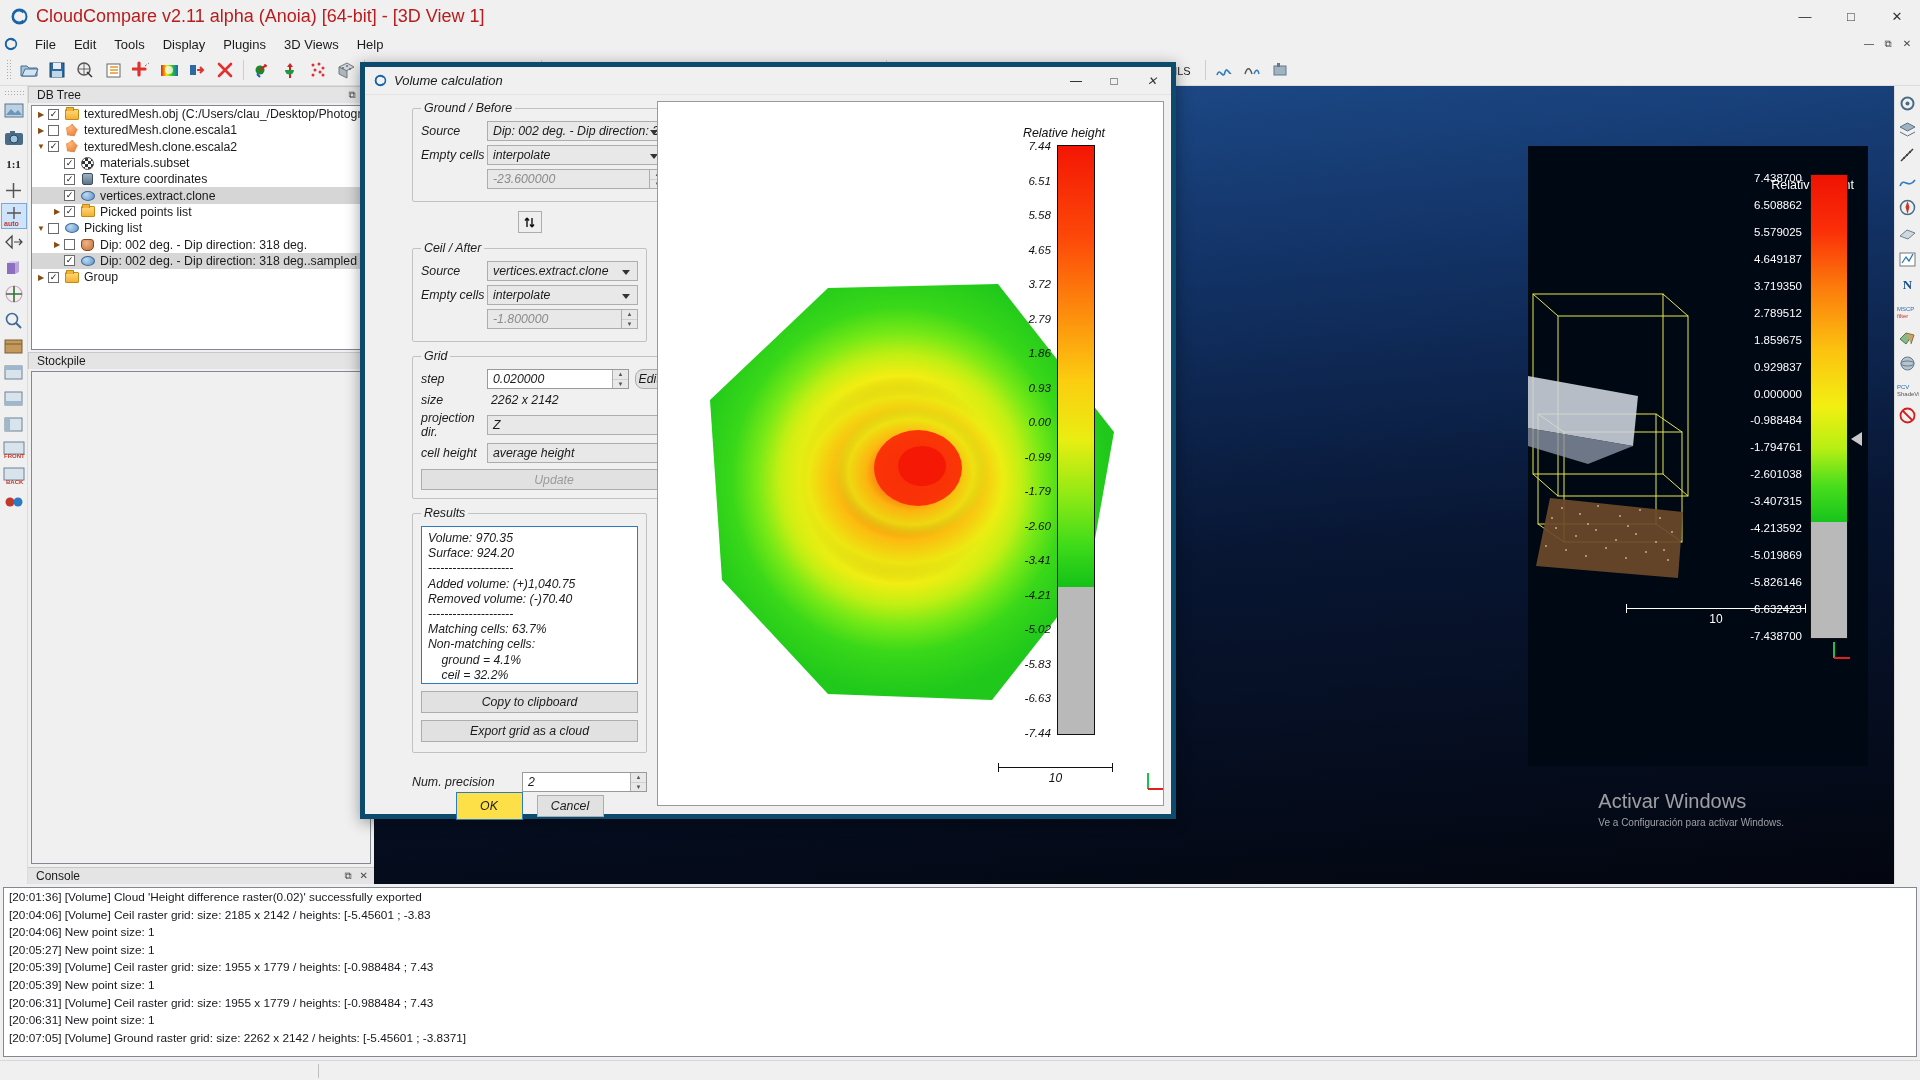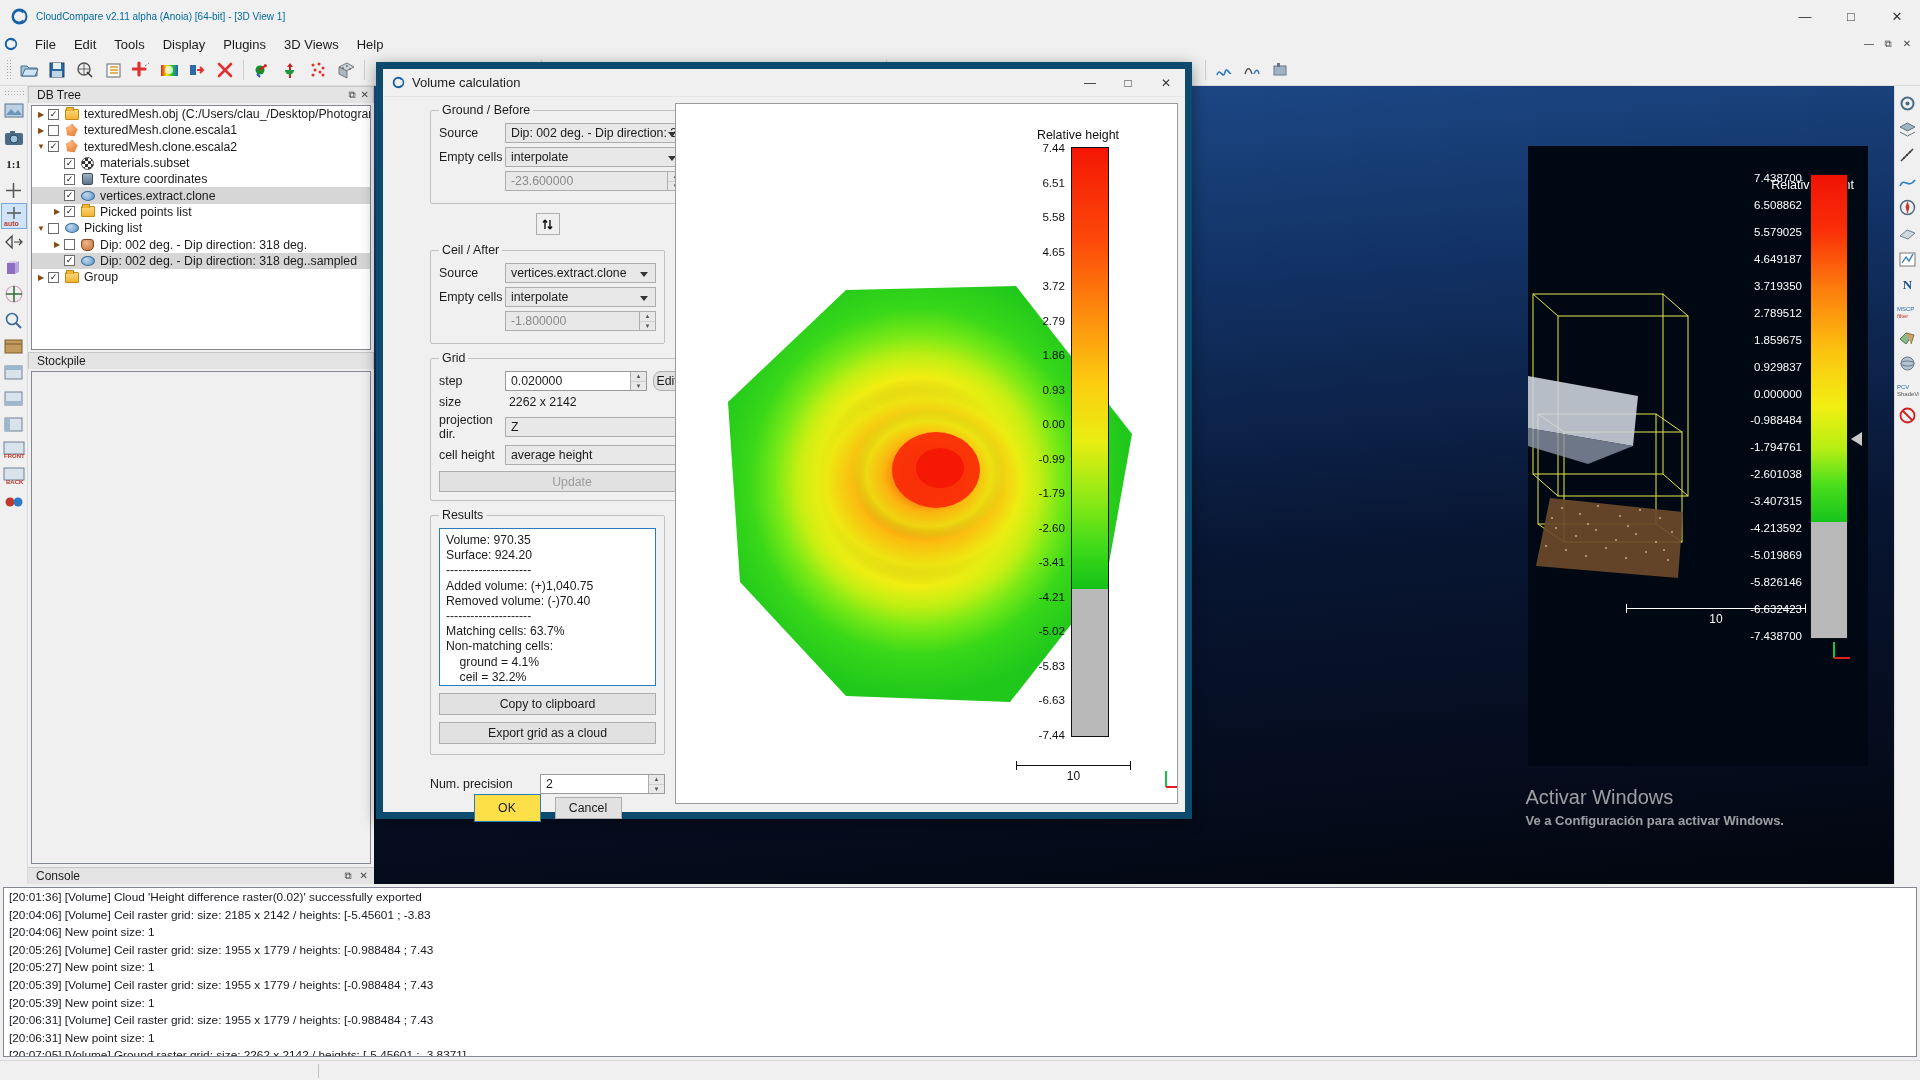--- a/index.html
+++ b/index.html
@@ -11,21 +11,21 @@
     background:#f0f0f0;
     color:#1b1b1b;
     overflow:hidden;
     position:relative;
   }
   .app { position:absolute; inset:0; background:#f0f0f0; display:flex; flex-direction:column; }
 
   
   .titlebar { height:33px; background:#f0f0f0; display:flex; align-items:center; padding-left:10px; position:relative; }
   .title-logo { width:18px; height:18px; margin-right:8px; display:flex; align-items:center; justify-content:center; color:#1a63a8; font-weight:bold; font-size:15px; font-family:"Liberation Serif", serif; }
-  .title-text { font-size:10px; color:#0369a1; }
+  .title-text { font-size:18px; color:#b91c1c; }
   .win-btns { position:absolute; right:0; top:0; height:33px; display:flex; }
   .win-btn { width:46px; height:33px; display:flex; align-items:center; justify-content:center; color:#333; font-size:13px; }
 
   
   .menubar { height:22px; background:#f0f0f0; display:flex; align-items:center; padding-left:4px; position:relative; }
   .menubar .mlogo { width:22px; text-align:center; color:#1a63a8; font-weight:bold; font-size:13px; font-family:"Liberation Serif", serif;}
   .menu-item { padding:2px 9px; font-size:13px; color:#1b1b1b; }
   .mdi-btns { position:absolute; right:4px; top:2px; display:flex; gap:1px; }
   .mdi-btn { width:18px; height:17px; display:flex; align-items:center; justify-content:center; font-size:10px; color:#444; }
 
@@ -112,22 +112,22 @@
   .clog { font-size:11.8px; line-height:15.6px; padding:2px 0 0 5px; color:#16181c; white-space:nowrap; }
 
   
   .statusbar { height:20px; background:#f0f0f0; border-top:1px solid #d8d8d8; display:flex; align-items:center; }
   .sb-seg { height:12px; border-left:1px solid #c0c0c0; }
 
   
   .rightview { position:absolute; right:26px; top:60px; width:340px; bottom:198px; background:#000814; }
 
   
-  .dialog { position:absolute; left:376px; top:62px; width:816px; height:757px;
-    background:#f0f0f0; border:7px solid #0c4a6e; box-shadow:0 3px 14px rgba(0,0,0,.38); display:flex; flex-direction:column; }
+  .dialog { position:absolute; left:360px; top:62px; width:816px; height:757px;
+    background:#f0f0f0; border:5px solid #0c4a6e; box-shadow:0 3px 14px rgba(0,0,0,.38); display:flex; flex-direction:column;font-style:italic; }
   .dlg-title { height:28px; background:#f0f0f0; display:flex; align-items:center; padding-left:9px; position:relative; border-bottom:1px solid #e4e4e4;}
   .dlg-logo { color:#1a63a8; font-weight:bold; font-family:"Liberation Serif", serif; font-size:13px; margin-right:7px;}
   .dlg-title-text { font-size:13px; color:#1b1b1b; }
   .dlg-wbtns { position:absolute; right:0; top:0; height:28px; display:flex;}
   .dlg-wbtn { width:38px; height:28px; display:flex; align-items:center; justify-content:center; font-size:12px; color:#333;}
   .dlg-body { flex:1; display:flex; padding:6px 7px 8px 7px; gap:10px; min-height:0;}
   .dlg-left { width:275px; display:flex; flex-direction:column;padding-left:40px; }
   .dlg-right { flex:1; background:#fff; border:1px solid #9a9a9a; position:relative; overflow:hidden;}
 
   fieldset.gb { border:1px solid #c2c2c2; border-radius:2px; margin:0 0 7px 0; padding:6px 8px 8px 8px; }
@@ -174,21 +174,21 @@
   .prev-scale .line:before, .prev-scale .line:after { content:""; position:absolute; top:-4px; width:1px; height:9px; background:#111;}
   .prev-scale .line:before { left:0;} .prev-scale .line:after { right:0;}
   .axis-gizmo { position:absolute; left:487px; bottom:14px; width:22px; height:22px;}
 
   
   .blob { position:absolute; left:48px; top:178px; width:412px; height:430px; }
 
   
   .watermark { position:absolute; right:110px; bottom:56px; color:#d8d8d8; text-align:left; opacity:.72; }
   .wm1 { font-size:20px; }
-  .wm2 { font-size:13px; margin-top:4px;font-weight:bold;}
+  .wm2 { font-size:10px; margin-top:4px;}
 
   svg { display:block; }
 </style>
 </head>
 <body>
 
 <div class="app">
 
   <div class="titlebar">
     <div class="title-logo">
@@ -898,21 +898,20 @@
         </div>
     </div>
   </div>
 
   <div class="console-wrap">
     <div class="console-box">
       <div id="console-lines">
           <div class="clog">[20:01:36] [Volume] Cloud 'Height difference raster(0.02)' successfully exported</div>
           <div class="clog">[20:04:06] [Volume] Ceil raster grid: size: 2185 x 2142 / heights: [-5.45601 ; -3.83</div>
           <div class="clog">[20:04:06] New point size: 1</div>
-          <div class="clog">[20:05:26] [Volume] Ceil raster grid: size: 1955 x 1779 / heights: [-0.988484 ; 7.43</div>
           <div class="clog">[20:05:27] New point size: 1</div>
           <div class="clog">[20:05:39] [Volume] Ceil raster grid: size: 1955 x 1779 / heights: [-0.988484 ; 7.43</div>
           <div class="clog">[20:05:39] New point size: 1</div>
           <div class="clog">[20:06:31] [Volume] Ceil raster grid: size: 1955 x 1779 / heights: [-0.988484 ; 7.43</div>
           <div class="clog">[20:06:31] New point size: 1</div>
           <div class="clog">[20:07:05] [Volume] Ground raster grid: size: 2262 x 2142 / heights: [-5.45601 ; -3.8371]</div>
         </div>
     </div>
   </div>
 

